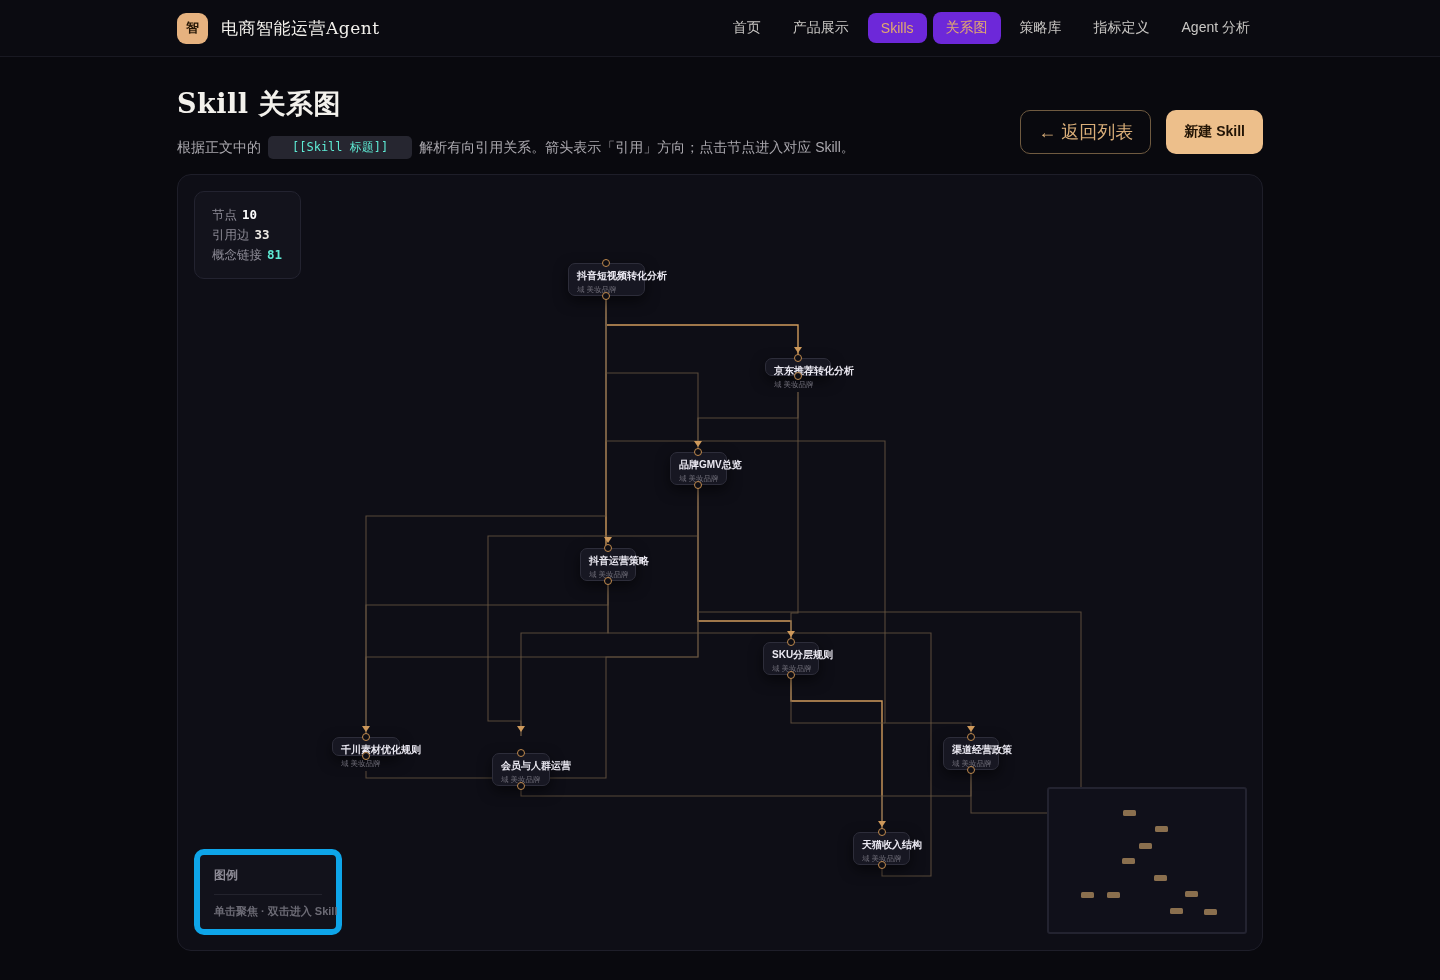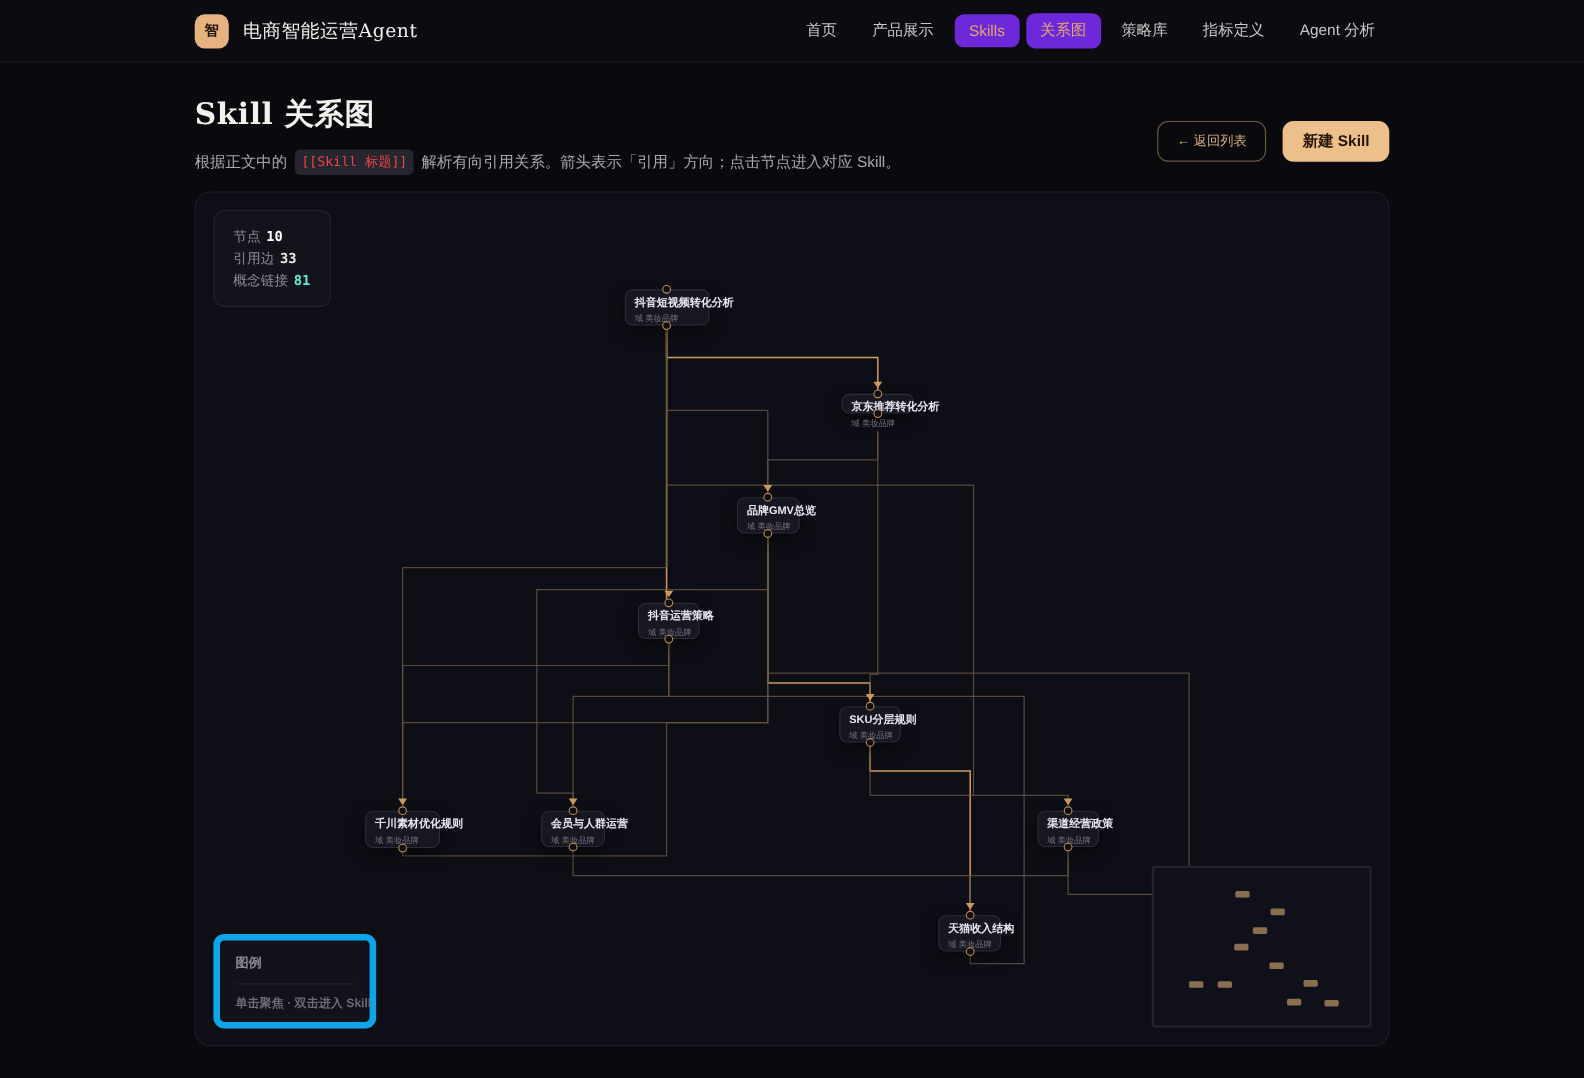--- a/index.html
+++ b/index.html
@@ -22,23 +22,23 @@
     cursor:pointer; white-space:nowrap; }
   .nav-item.active { background:#6d28d9; color:#e2a96e; }
 
   
   .page-head { position:absolute; left:177px; top:86px; width:1086px; }
   .page-title { font-family:"DejaVu Serif", serif; font-size:27px; font-weight:600;
     color:#f3f1ec; letter-spacing:.5px; }
   .page-desc { margin-top:14px; font-size:14px; color:#a9a7ad; display:flex;
     align-items:center; gap:7px; }
   .desc-badge { font-family:"DejaVu Sans Mono", monospace; font-size:12px;
-    background:#262630; color:#ef4444; padding:3px 6px; border-radius:5px;text-align:center; }
+    background:#262630; color:#5eead4; padding:3px 24px; border-radius:5px;text-align:center; }
   .head-actions { position:absolute; right:0; top:24px; display:flex; gap:15px; }
-  .btn-outline { font-size:12px; color:#d9ae79; background:transparent;
+  .btn-outline { font-size:18px; color:#d9ae79; background:transparent;
     border:1px solid #6f5a40; border-radius:10px; padding:9px 17px; cursor:pointer;
     display:flex; align-items:center; gap:7px; font-family:inherit; }
   .btn-solid { font-size:14px; font-weight:600; color:#221405; background:#edbf8b;
     border:none; border-radius:10px; padding:9px 18px; cursor:pointer;
     font-family:inherit; }
 
   
   .panel { position:absolute; left:177px; top:174px; width:1086px; height:777px;
     background:#0e0e16; border:1px solid #1e1e29; border-radius:14px; }
   .edges-svg { position:absolute; left:0; top:0; width:1086px; height:777px; }
@@ -163,27 +163,27 @@
         <div class="ns">域 美妆品牌</div>
         <span class="port" style="left: 23px; top: -5px;"></span>
         <span class="port" style="left: 23px; bottom: -5px;"></span>
       </div>
       <div class="gnode" style="left: 585px; top: 467px; width: 56px; height: 33px;">
         <div class="nt">SKU分层规则</div>
         <div class="ns">域 美妆品牌</div>
         <span class="port" style="left: 23px; top: -5px;"></span>
         <span class="port" style="left: 23px; bottom: -5px;"></span>
       </div>
-      <div class="gnode" style="left: 154px; top: 562px; width: 68px; height: 34px;">
+      <div class="gnode" style="left: 154px; top: 562px; width: 68px; height: 19px;">
         <div class="nt">千川素材优化规则</div>
         <div class="ns">域 美妆品牌</div>
         <span class="port" style="left: 29px; top: -5px;"></span>
         <span class="port" style="left: 29px; bottom: -5px;"></span>
       </div>
-      <div class="gnode" style="left: 314px; top: 562px; width: 58px; height: 33px;">
+      <div class="gnode" style="left: 314px; top: 578px; width: 58px; height: 33px;">
         <div class="nt">会员与人群运营</div>
         <div class="ns">域 美妆品牌</div>
         <span class="port" style="left: 24px; top: -5px;"></span>
         <span class="port" style="left: 24px; bottom: -5px;"></span>
       </div>
       <div class="gnode" style="left: 765px; top: 562px; width: 56px; height: 33px;">
         <div class="nt">渠道经营政策</div>
         <div class="ns">域 美妆品牌</div>
         <span class="port" style="left: 23px; top: -5px;"></span>
         <span class="port" style="left: 23px; bottom: -5px;"></span>

